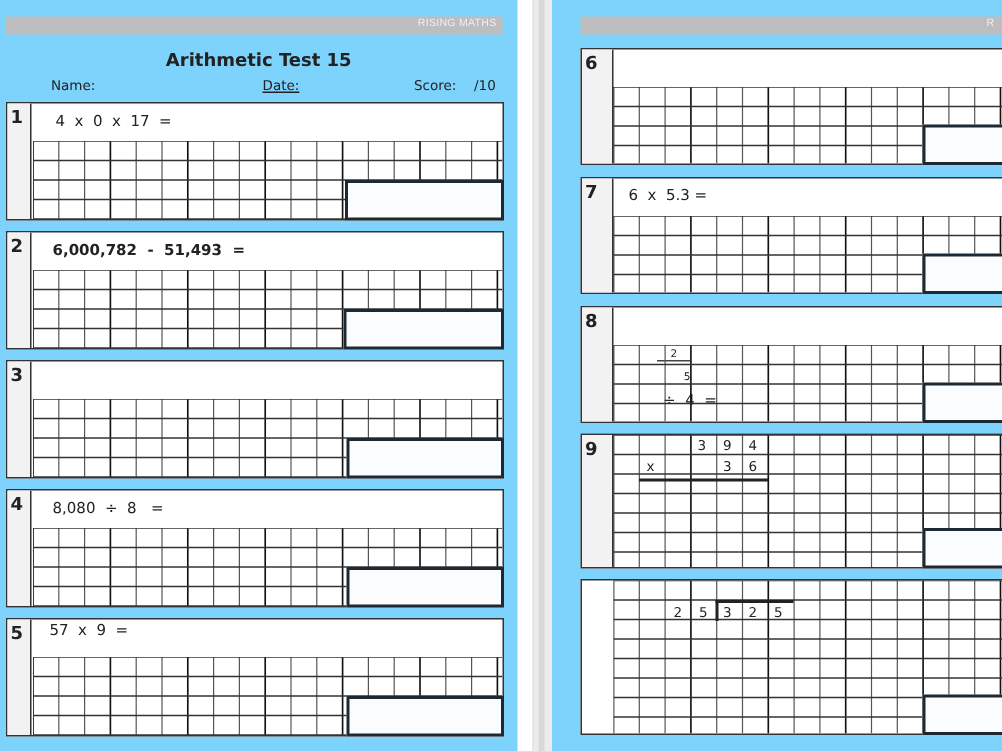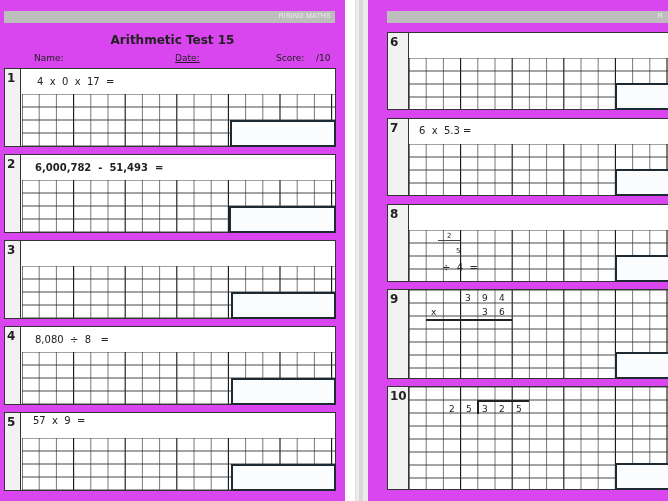--- a/index.html
+++ b/index.html
@@ -1,18 +1,18 @@
 <!DOCTYPE html>
 <html><head>
 <meta charset="utf-8">
 <style>
   html, body { margin:0; padding:0; }
   body { width:668px; height:501px; overflow:hidden; background:#ffffff; position:relative;
          font-family:"DejaVu Sans", sans-serif; color:#222; }
-  .page { position:absolute; top:0; background:#d946ef; }
+  .page { position:absolute; top:0; background:#7dd3fc; }
   .page-left { left:0; width:345px; height:501px; }
   .page-right { left:368px; width:300px; height:501px; overflow:hidden; }
   .gutter { position:absolute; left:355px; top:0; width:13px; height:501px; background:#ececec;
             border-left:1px solid #e2e2e2; }
   .gutter-line { position:absolute; left:359px; top:0; width:4px; height:501px; background:#d9d9d9; }
   .hbar { position:absolute; height:12px; background:#bdbdbd; }
   .hbar span { position:absolute; right:4px; top:1px; font-size:7px; color:#eeeeee; letter-spacing:0.2px;
                font-family:"Liberation Sans", sans-serif; }
   .title { position:absolute; left:0; width:345px; top:33px; text-align:center; font-weight:bold; font-size:12px;
            font-family:"DejaVu Sans", sans-serif; }
@@ -356,21 +356,20 @@
       <span style="position:absolute; left:90px; top:3px;">4</span>
       <span style="position:absolute; left:22px; top:17px;">x</span>
       <span style="position:absolute; left:73px; top:17px;">3</span>
       <span style="position:absolute; left:90px; top:17px;">6</span>
       <div style="position:absolute; left:17px; top:29px; width:86px; height:1.5px; background:#222;"></div>
     </div>
     <div class="ansbox" style="left:227px; top:62px; width:80px; height:27px;"></div>
   </div>
 
   <div class="q" style="left:19px; top:386px; width:300px; height:102px;">
-    <div class="num" style="width:21px;">10</div>
     <div class="grid" style="left:21px; top:0px;">
         <svg width="279" height="102">
           <line x1="0" y1="0" x2="0" y2="102" stroke="#111" stroke-width="1.1"></line>
           <line x1="17.2" y1="0" x2="17.2" y2="102" stroke="#555" stroke-width="0.8"></line>
           <line x1="34.4" y1="0" x2="34.4" y2="102" stroke="#555" stroke-width="0.8"></line>
           <line x1="51.599999999999994" y1="0" x2="51.599999999999994" y2="102" stroke="#111" stroke-width="1.1"></line>
           <line x1="68.8" y1="0" x2="68.8" y2="102" stroke="#555" stroke-width="0.8"></line>
           <line x1="86" y1="0" x2="86" y2="102" stroke="#555" stroke-width="0.8"></line>
           <line x1="103.19999999999999" y1="0" x2="103.19999999999999" y2="102" stroke="#111" stroke-width="1.1"></line>
           <line x1="120.39999999999999" y1="0" x2="120.39999999999999" y2="102" stroke="#555" stroke-width="0.8"></line>

